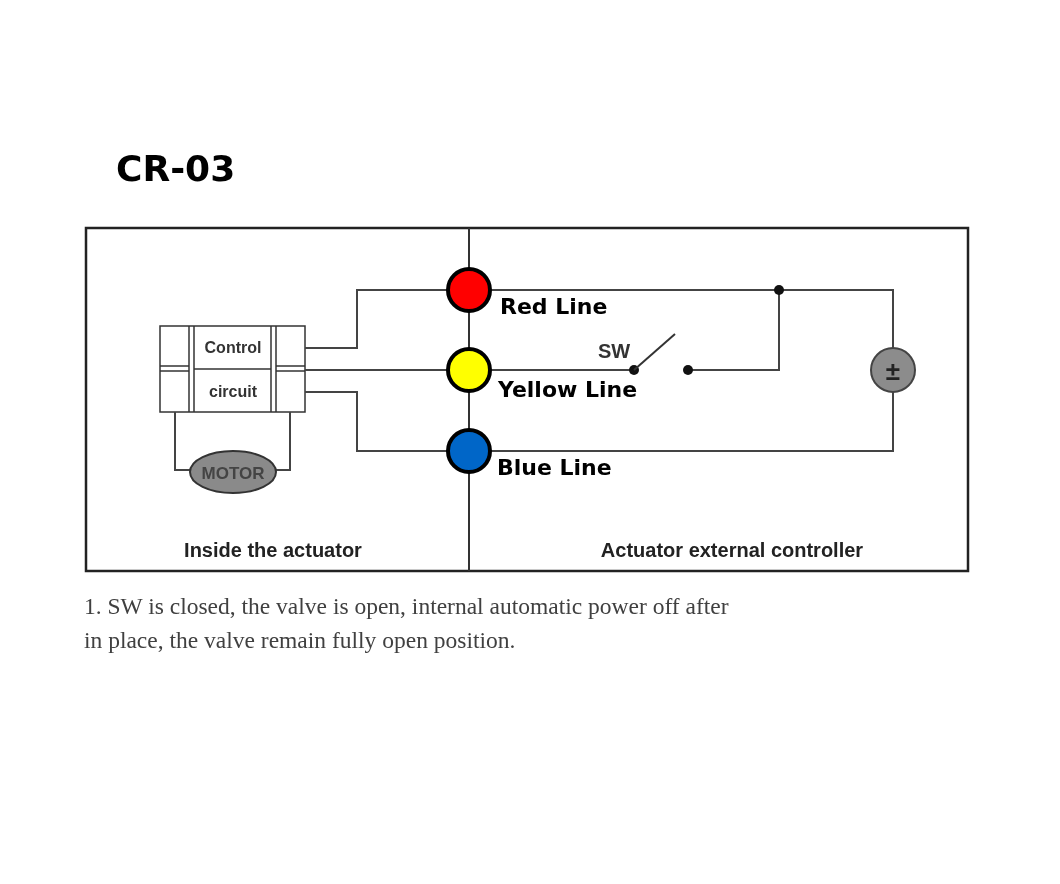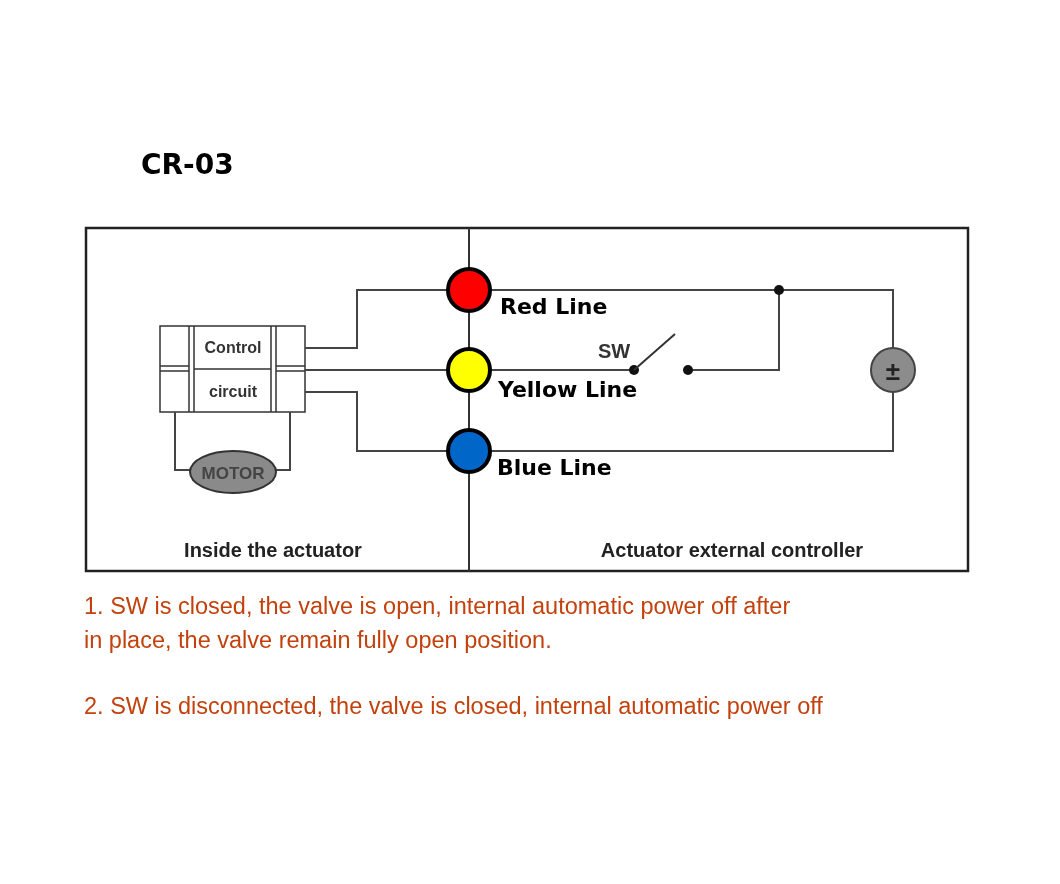--- a/index.html
+++ b/index.html
@@ -1,19 +1,19 @@
 <!DOCTYPE html>
 <html><head>
 <meta charset="utf-8">
 <style>
   html, body { margin: 0; padding: 0; background: #ffffff; }
   body { width: 1060px; height: 884px; position: relative; overflow: hidden; font-family: "Liberation Sans", sans-serif; }
-  #title { position: absolute; left: 141px; top: 148px; font-family: "DejaVu Sans", sans-serif; font-weight: bold; font-size: 28px; color: #000; letter-spacing: 0px; }
+  #title { position: absolute; left: 116px; top: 148px; font-family: "DejaVu Sans", sans-serif; font-weight: bold; font-size: 36px; color: #000; letter-spacing: 0px; }
   #diagram { position: absolute; left: 0; top: 0; }
-  .notes { position: absolute; left: 84px; font-family: Liberation Sans, sans-serif; font-size: 23.5px; color: #c2410c; line-height: 34px; }
+  .notes { position: absolute; left: 84px; font-family: Liberation Serif, serif; font-size: 23.5px; color: #404040; line-height: 34px; }
   #note1 { top: 589px; width: 900px; }
   #note2 { top: 689px; width: 920px; }
   .note-line { display: block; white-space: nowrap; }
   svg text { font-family: "Liberation Sans", sans-serif; }
 </style>
 </head>
 <body>
 
 <div id="title">CR-03</div>
 
@@ -77,14 +77,13 @@
 
   <text x="273" y="557" font-size="20" font-weight="bold" fill="#222" text-anchor="middle">Inside the actuator</text>
   <text x="732" y="557" font-size="20" font-weight="bold" fill="#222" text-anchor="middle">Actuator external controller</text>
 </svg>
 
 <div id="note1" class="notes">
   <span class="note-line">1. SW is closed, the valve is open, internal automatic power off after</span>
   <span class="note-line">in place, the valve remain fully open position.</span>
 </div>
 <div id="note2" class="notes">
-  <span class="note-line">2. SW is disconnected, the valve is closed, internal automatic power off</span>
 </div>
 
 </body></html>

